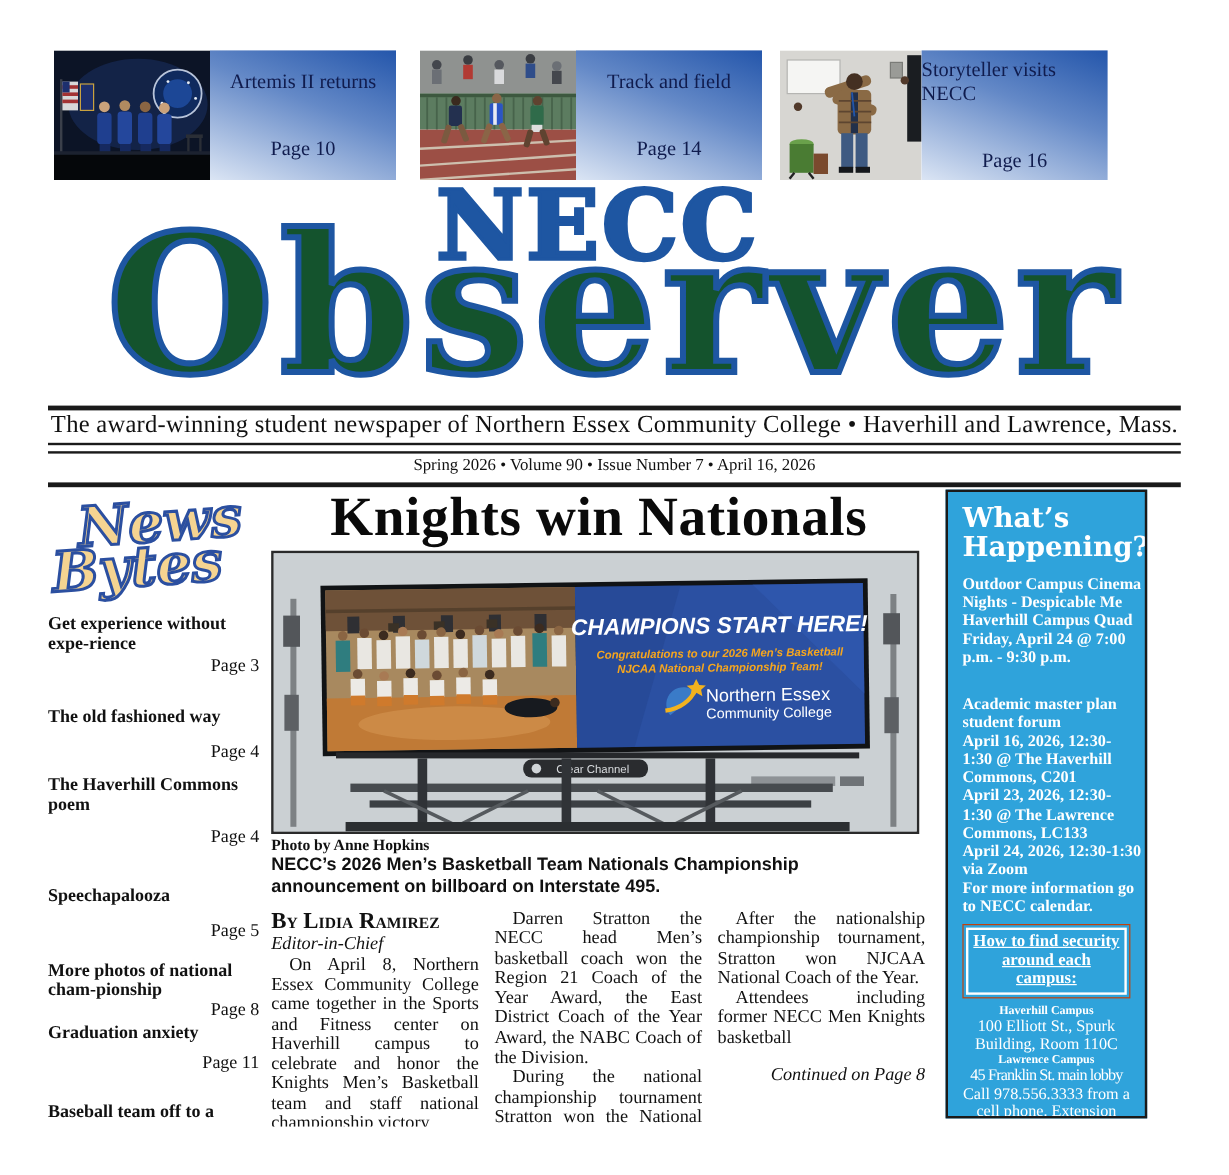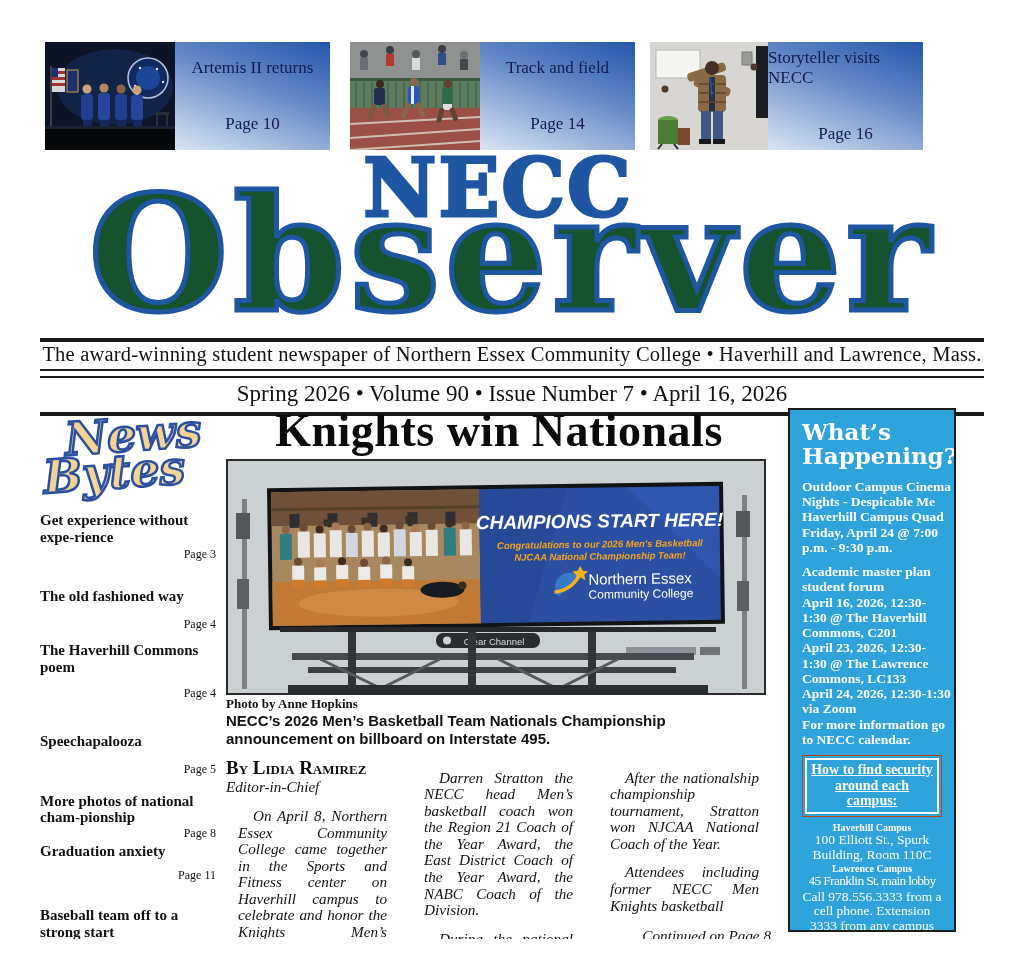--- a/index.html
+++ b/index.html
@@ -26,63 +26,63 @@
   .mast-title { position:absolute; left:0; top:26px; width:944px; text-align:center;
       font-family:"DejaVu Serif", serif; font-weight:700; font-size:160px; line-height:1;
       color:#14532d; -webkit-text-stroke:5px #1E56A2; letter-spacing:5px; }
 
   
   .rules { position:absolute; left:40px; top:338px; width:944px; }
   .rule-thick { height:4px; background:#1a1a1a; }
   .rule-thin { height:2px; background:#1a1a1a; }
   .rule-gap { height:5px; }
   .tagline { font-size:20.5px; text-align:center; padding:1px 0 3px; letter-spacing:0.2px; }
-  .dateline { font-size:23px; text-align:center; padding:3px 0 5px;font-family:Liberation Serif, serif; }
+  .dateline { font-size:14px; text-align:center; padding:3px 0 5px;font-family:Liberation Serif, serif; }
 
   
   .newsbytes { position:absolute; left:40px; top:412px; width:180px; }
   .nb-logo { transform:rotate(-4deg); font-family:"DejaVu Serif", serif; font-style:italic;
       font-weight:700; font-size:46px; line-height:0.78; color:#F5D491;
       -webkit-text-stroke:2.5px #2B4FA0; margin:6px 0 22px 2px; }
   .nb-logo .l1 { margin-left:24px; }
   .nb-item .nb-title { font-weight:700; font-size:15px; line-height:1.12; }
-  .nb-item .nb-page { text-align:right; font-size:12px; padding-right:4px; }
+  .nb-item .nb-page { text-align:right; font-size:15px; padding-right:4px; }
   .nb-item:nth-child(2) .nb-title{margin-top:0;}   .nb-item:nth-child(2) .nb-page{margin-top:2px;}
   .nb-item:nth-child(3) .nb-title{margin-top:26px;}.nb-item:nth-child(3) .nb-page{margin-top:12px;}
   .nb-item:nth-child(4) .nb-title{margin-top:10px;}.nb-item:nth-child(4) .nb-page{margin-top:10px;}
   .nb-item:nth-child(5) .nb-title{margin-top:32px;}.nb-item:nth-child(5) .nb-page{margin-top:12px;}
   .nb-item:nth-child(6) .nb-title{margin-top:16px;}.nb-item:nth-child(6) .nb-page{margin-top:0px;}
   .nb-item:nth-child(7) .nb-title{margin-top:2px;} .nb-item:nth-child(7) .nb-page{margin-top:8px;}
   .nb-item:nth-child(8) .nb-title{margin-top:24px;}.nb-item:nth-child(8) .nb-page{margin-top:12px;}
   .nb-item:nth-child(9) .nb-title{margin-top:0px;} .nb-item:nth-child(9) .nb-page{margin-top:12px;}
 
   
   .mid { position:absolute; left:226px; top:408px; width:546px; }
   .headline { font-size:46px; font-weight:700; text-align:center; line-height:1.0;
       letter-spacing:0.5px; color:#0a0a0a; }
   .photo-frame { margin-top:5px; border:2px solid #2a2a2a; width:540px; height:236px;
       background:#cbd0d3; }
   .credit { font-weight:700; font-size:13px; margin-top:1px; }
   .caption { font-family:"Liberation Sans", sans-serif; font-weight:700; font-size:15px;
       line-height:1.22; margin-top:0; }
   .cols { display:flex; gap:13px; margin-top:9px; }
   .col { width:173px; font-size:15.2px; line-height:1.09; text-align:justify; display:block; }
-  .col p { text-indent:15px; margin:12px;font-style:italic; }
+  .col p { text-indent:15px; margin:0; }
   .byline { font-weight:700; font-variant:small-caps; font-size:19px; line-height:1.1; }
   .role { font-style:italic; font-size:15.2px; line-height:1.15; }
   .continued { font-style:italic; text-align:right; margin-top:14px; font-size:15.2px; }
 
   
   .whbox { position:absolute; left:788px; top:408px; width:168px; height:524px;
       background:#2FA3DB; border:2px solid #1a1a1a; padding:10px 6px 8px 12px; color:#fff;
       overflow:hidden; }
   .wh-title { font-family:"DejaVu Serif", serif; font-weight:700; font-size:23px; line-height:1.06; }
   .wh-event { font-weight:700; font-size:13.5px; line-height:1.13; margin-top:10px; }
   .wh-event div { white-space:nowrap; }
-  .wh-event.mt-lg { margin-top:9px; }
+  .wh-event.mt-lg { margin-top:24px; }
   .security-outer { border:1px solid #c2410c; padding:2px; margin-top:8px; margin-right:6px; }
   .security-inner { border:2px solid #fff; padding:2px 2px 3px; text-align:center; }
   .security-heading { font-weight:700; font-size:14px; line-height:1.12; text-decoration:underline; }
   .campus-block { margin-top:5px; margin-right:6px; text-align:center; font-size:13.5px; line-height:1.1; }
   .campus-name { font-weight:700; font-size:10px; }
   .condensed { letter-spacing:-0.7px; }
   .phone-note { margin-top:1px; margin-right:6px; text-align:center; font-size:13.5px; line-height:1.1; }
 </style>
 </head>
 <body>

